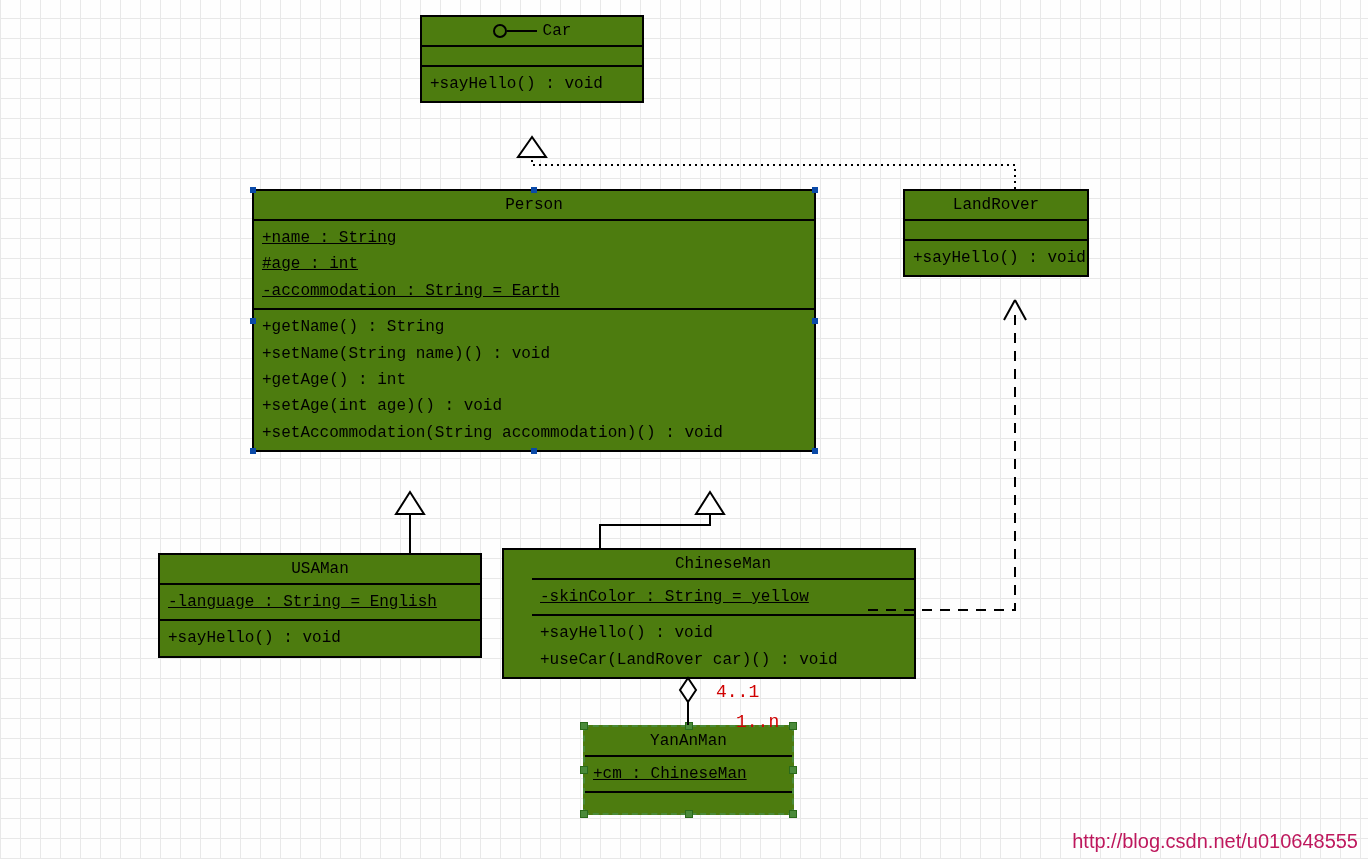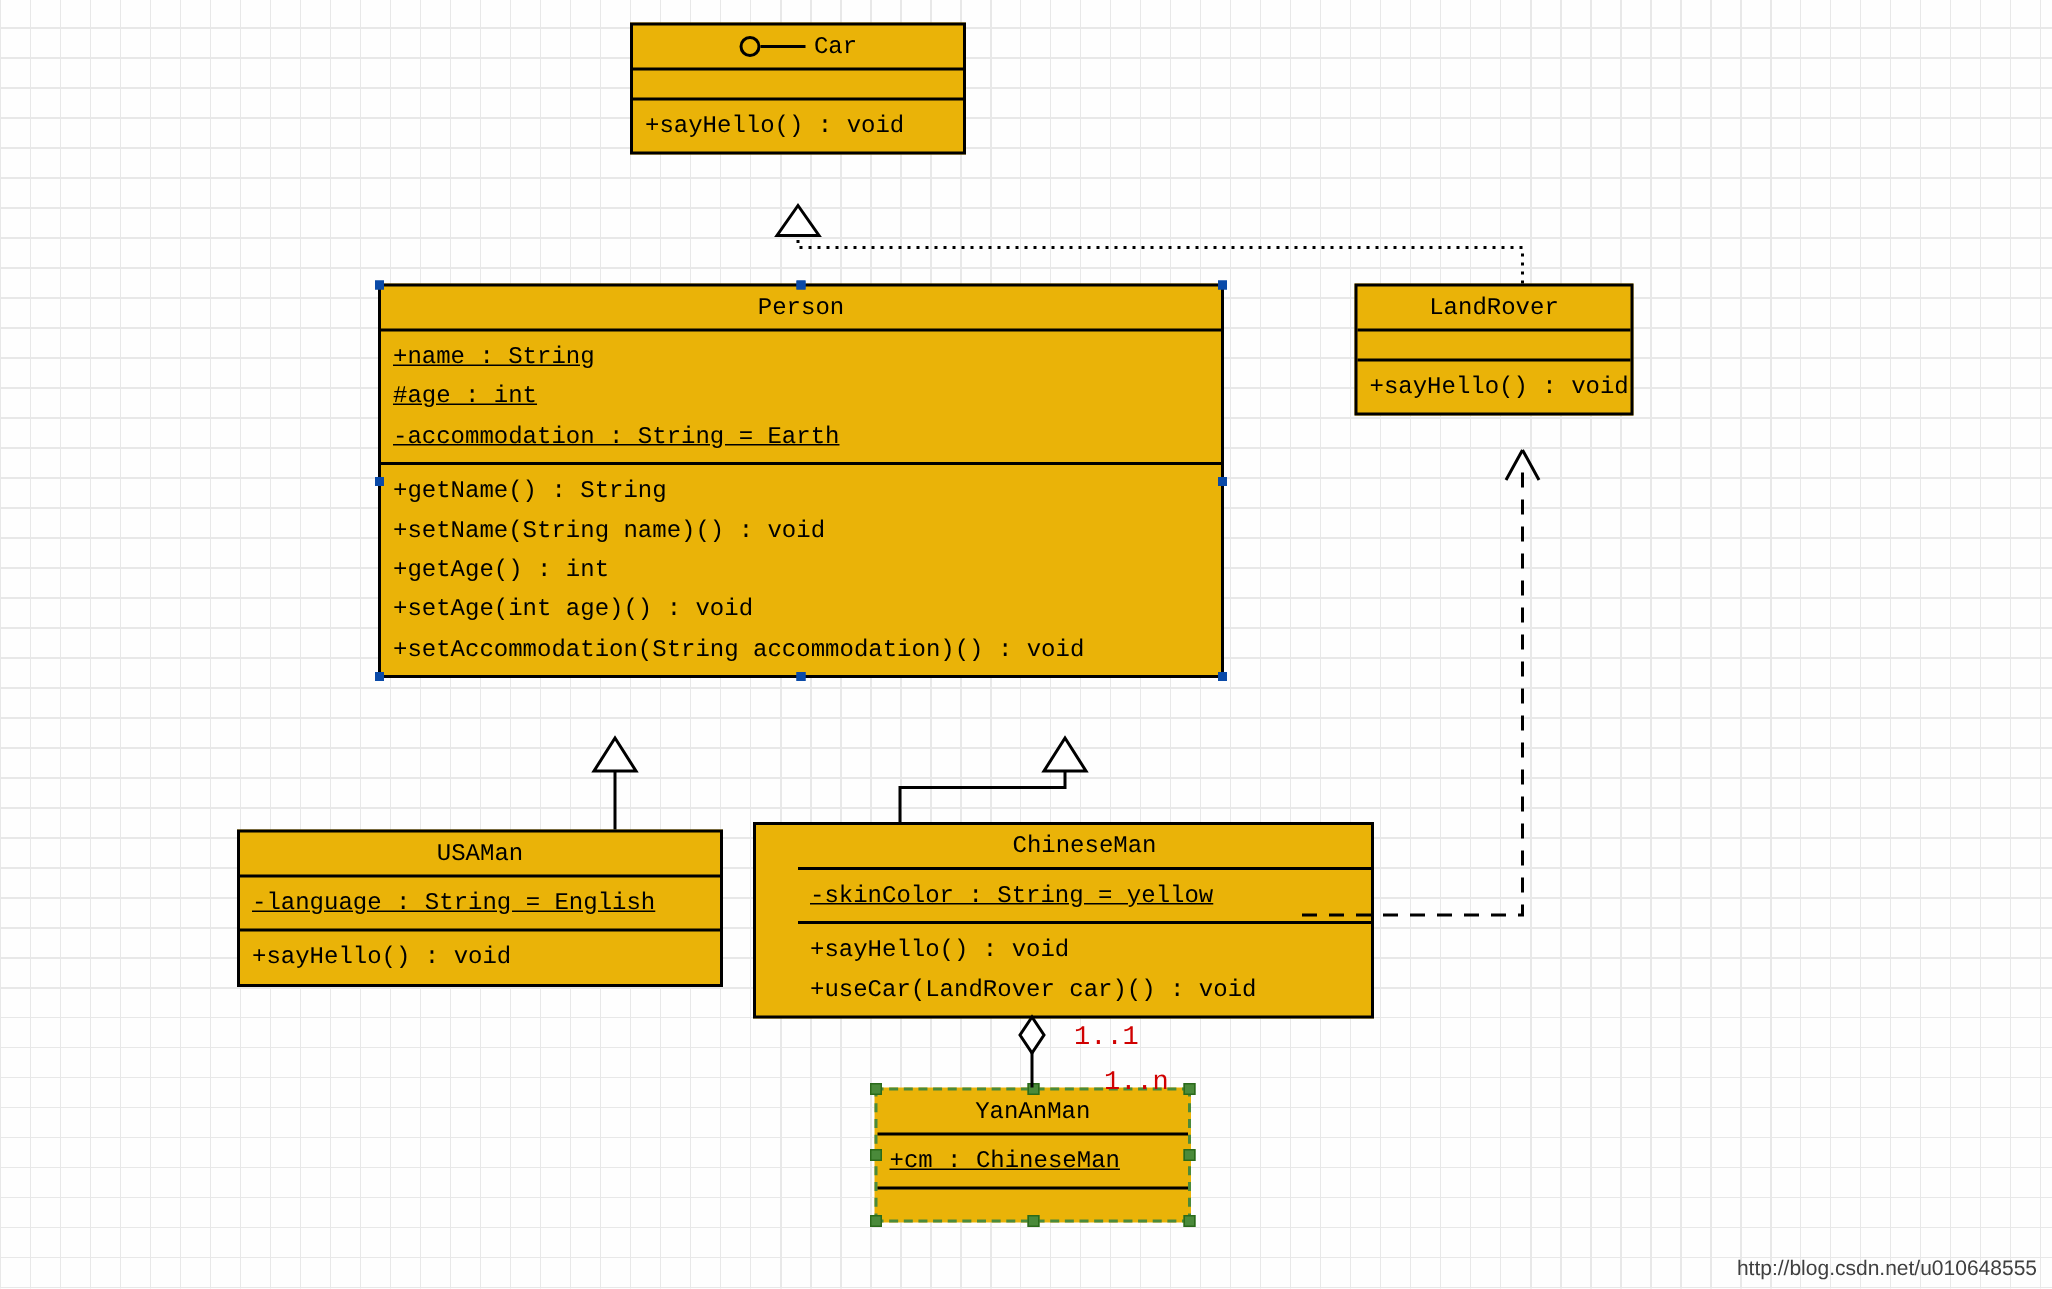--- a/index.html
+++ b/index.html
@@ -10,21 +10,21 @@
   height: 859px;
   position: relative;
   background: #fefefe;
   background-image:
     repeating-linear-gradient(0deg, #e8e8e8 0px, #e8e8e8 1px, transparent 1px, transparent 20px),
     repeating-linear-gradient(90deg, #e8e8e8 0px, #e8e8e8 1px, transparent 1px, transparent 20px);
   overflow: hidden;
 }
 .class-box {
   position: absolute;
-  background: #eab308;
+  background: #4d7c0f;
   border: 2px solid #000;
 }
 .class-title {
   text-align: center;
   padding: 5px 10px;
   border-bottom: 2px solid #000;
   font-weight: normal;
   display: flex;
   justify-content: center;
   align-items: center;
@@ -73,23 +73,23 @@
 .mult {
   position: absolute;
   color: #d00000;
   font-family: "Courier New", monospace;
   font-size: 18px;
 }
 .watermark {
   position: absolute;
   right: 10px;
   bottom: 6px;
-  color: #404040;
+  color: #be185d;
   font-family: Arial, sans-serif;
-  font-size: 14px;
+  font-size: 20px;
 }
 </style>
 </head>
 <body>
 
 <div class="class-box" style="left:420px; top:15px; width:224px;">
   <div class="class-title">
     <span class="lollipop">
         <span class="circ"></span>
         <span class="stem"></span>
@@ -174,21 +174,21 @@
   <span class="sel-handle" style="left:-5px; top:-5px;"></span>
   <span class="sel-handle" style="left:50%; top:-5px; margin-left:-4px;"></span>
   <span class="sel-handle" style="right:-5px; top:-5px;"></span>
   <span class="sel-handle" style="left:-5px; top:50%; margin-top:-4px;"></span>
   <span class="sel-handle" style="right:-5px; top:50%; margin-top:-4px;"></span>
   <span class="sel-handle" style="left:-5px; bottom:-5px;"></span>
   <span class="sel-handle" style="left:50%; bottom:-5px; margin-left:-4px;"></span>
   <span class="sel-handle" style="right:-5px; bottom:-5px;"></span>
 </div>
 
-<div class="mult" style="left:716px; top:682px;">1..1</div>
+<div class="mult" style="left:716px; top:682px;">4..1</div>
 <div class="mult" style="left:736px; top:712px;">1..n</div>
 
 <svg class="connectors">
   
   <path d="M 1015 189 L 1015 165 L 532 165 L 532 157" stroke="#000" stroke-width="2" fill="none" stroke-dasharray="2,4"></path>
   <path d="M 532 137 L 518 157 L 546 157 Z" fill="#fff" stroke="#000" stroke-width="2"></path>
 
   
 
   

